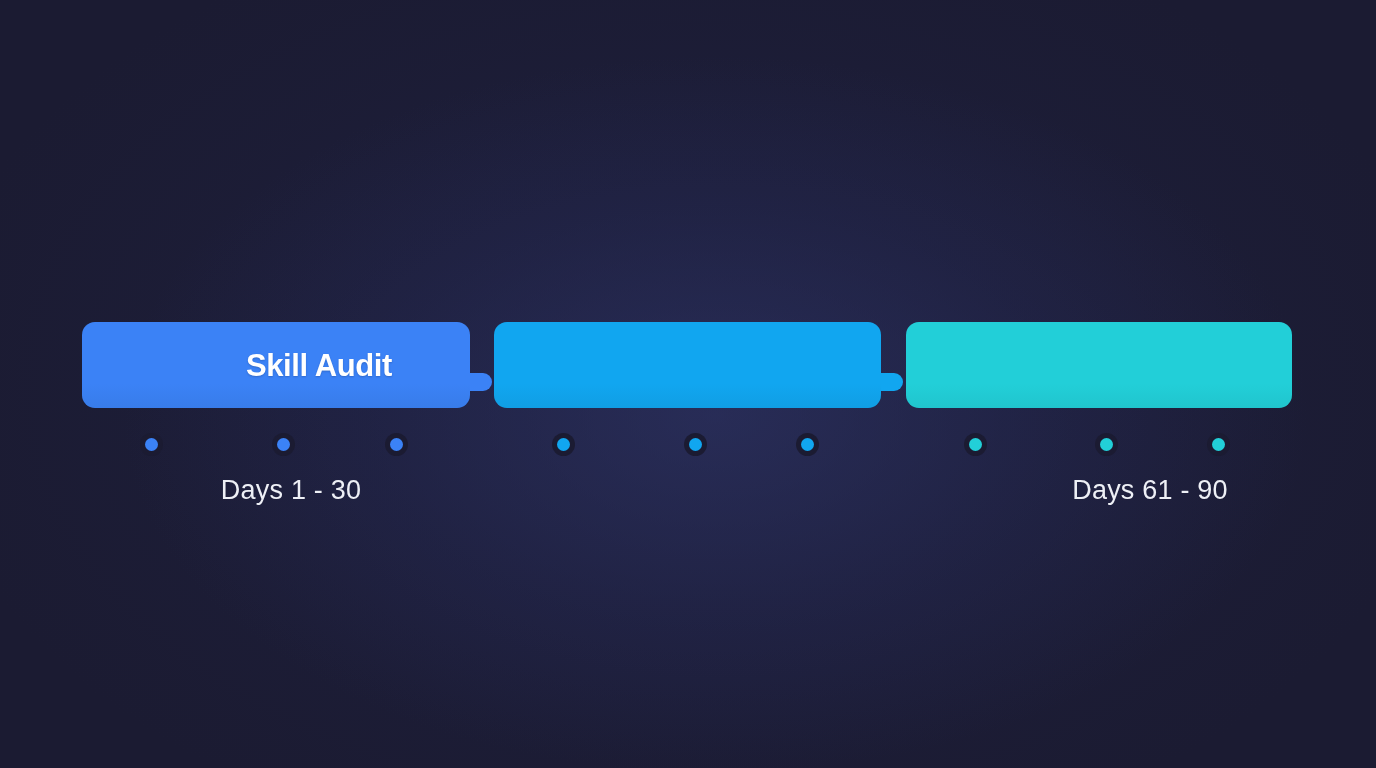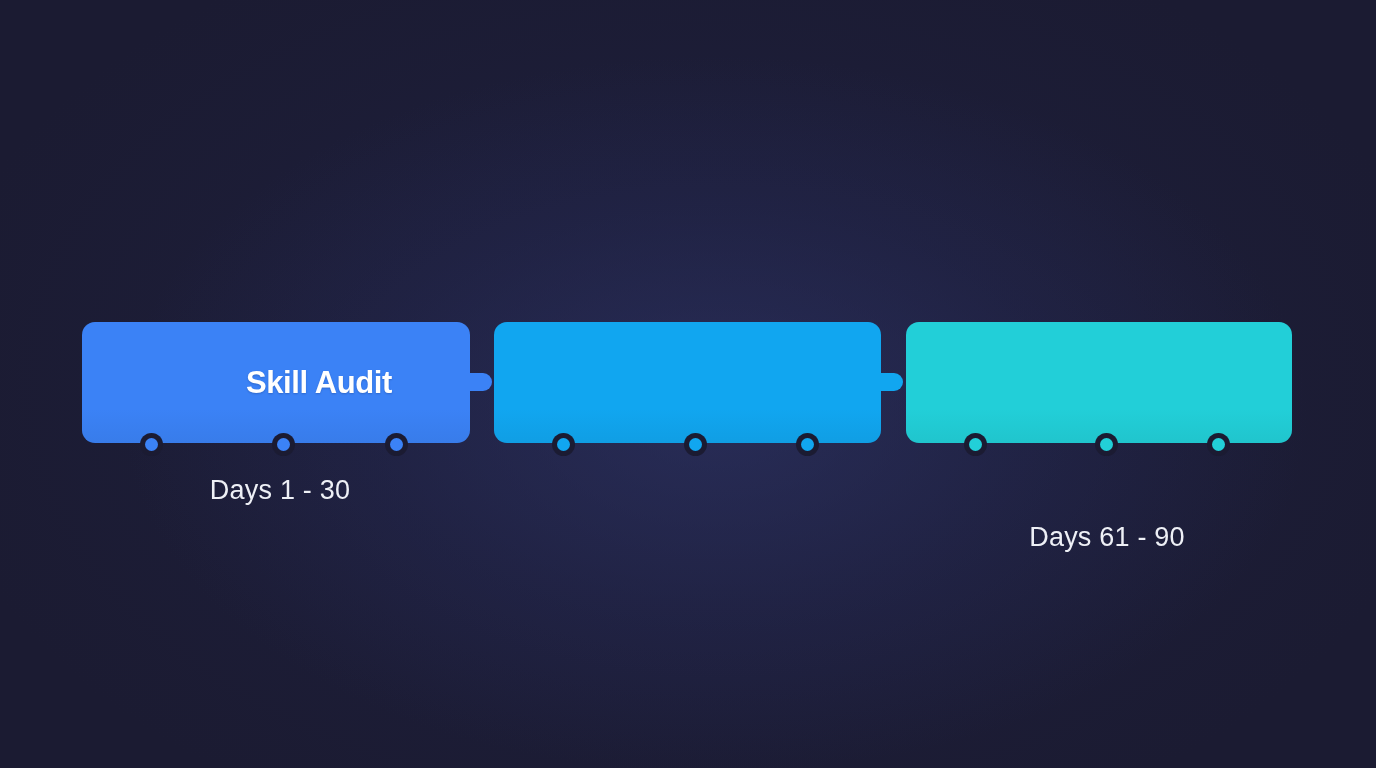--- a/index.html
+++ b/index.html
@@ -40,21 +40,21 @@
 
   .stage {
     position: absolute;
     inset: 0;
   }
 
   
   .card {
     position: absolute;
     top: 322px;
-    height: 121px;
+    height: 86px;
     border-radius: 13px;
     display: flex;
     align-items: center;
     overflow: visible;
   }
 
   .card-inner {
     position: absolute;
     inset: 0;
     border-radius: 13px;
@@ -148,21 +148,21 @@
           </svg>
           <style></style>
         </div>
         <div class="card-title" data-name="card-title-skill-audit">Skill Audit</div>
       </div>
     </div>
     <div class="wheel" data-name="card-wheel" style="left: 140.34px; --wheel-color: #3b82f6;"></div>
     <div class="wheel" data-name="card-wheel" style="left: 272.26px; --wheel-color: #3b82f6;"></div>
     <div class="wheel" data-name="card-wheel" style="left: 384.78px; --wheel-color: #3b82f6;"></div>
     <div class="connector" data-name="stage-connector-skill-audit" style="left: 470px; width: 22px; background: rgb(59, 130, 246);"></div>
-    <div class="caption" data-name="card-caption-skill-audit" style="left: 80px; width: 400px;">Days 1 - 30</div>
+    <div class="caption" data-name="card-caption-skill-audit" style="left: 91px; width: 400px;">Days 1 - 30</div>
     <div class="card" data-name="roadmap-card-positioning" style="left: 494px; width: 387px; background: linear-gradient(rgb(17, 166, 240) 0%, rgb(17, 166, 240) 72%, rgb(16, 158, 228) 100%);">
       <div class="card-inner" data-name="card-content">
         <div class="card-icon" data-name="megaphone-speech-bubble-icon">
           <svg width="92" height="70" style="--ic-stroke: #10294f; --ic-fill: #2f6d9e;">
             <use href="#icon-megaphone-speech-bubble"></use>
           </svg>
           <style></style>
         </div>
       </div>
     </div>
@@ -176,21 +176,21 @@
           <svg width="96" height="81" style="--ic-stroke: #11304f; --ic-fill: #2f6f90;">
             <use href="#icon-rocket-target"></use>
           </svg>
           <style></style>
         </div>
       </div>
     </div>
     <div class="wheel" data-name="card-wheel" style="left: 963.98px; --wheel-color: #22cfd8;"></div>
     <div class="wheel" data-name="card-wheel" style="left: 1095.22px; --wheel-color: #22cfd8;"></div>
     <div class="wheel" data-name="card-wheel" style="left: 1207.16px; --wheel-color: #22cfd8;"></div>
-    <div class="caption" data-name="card-caption-market-move" style="left: 907px; width: 400px; margin-top: 47px;">Days 61 - 90</div>
+    <div class="caption" data-name="card-caption-market-move" style="left: 950px; width: 400px;">Days 61 - 90</div>
   </div>
 
 <svg width="0" height="0" style="position:absolute" aria-hidden="true">
   <defs>
 
     <symbol id="icon-book-graduation-cap" viewBox="0 0 64 70">
       <g fill="none" stroke-linecap="round" stroke-linejoin="round" stroke-width="3.4">
         <path d="M9 7 h38 a4 4 0 0 1 4 4 v44 a4 4 0 0 1 -4 4 h-38 z" class="ic-fill"></path>
         <path d="M9 7 h38 a4 4 0 0 1 4 4 v44 a4 4 0 0 1 -4 4 h-38 z" class="ic-stroke"></path>
         <path d="M16 7 v52" class="ic-stroke"></path>

